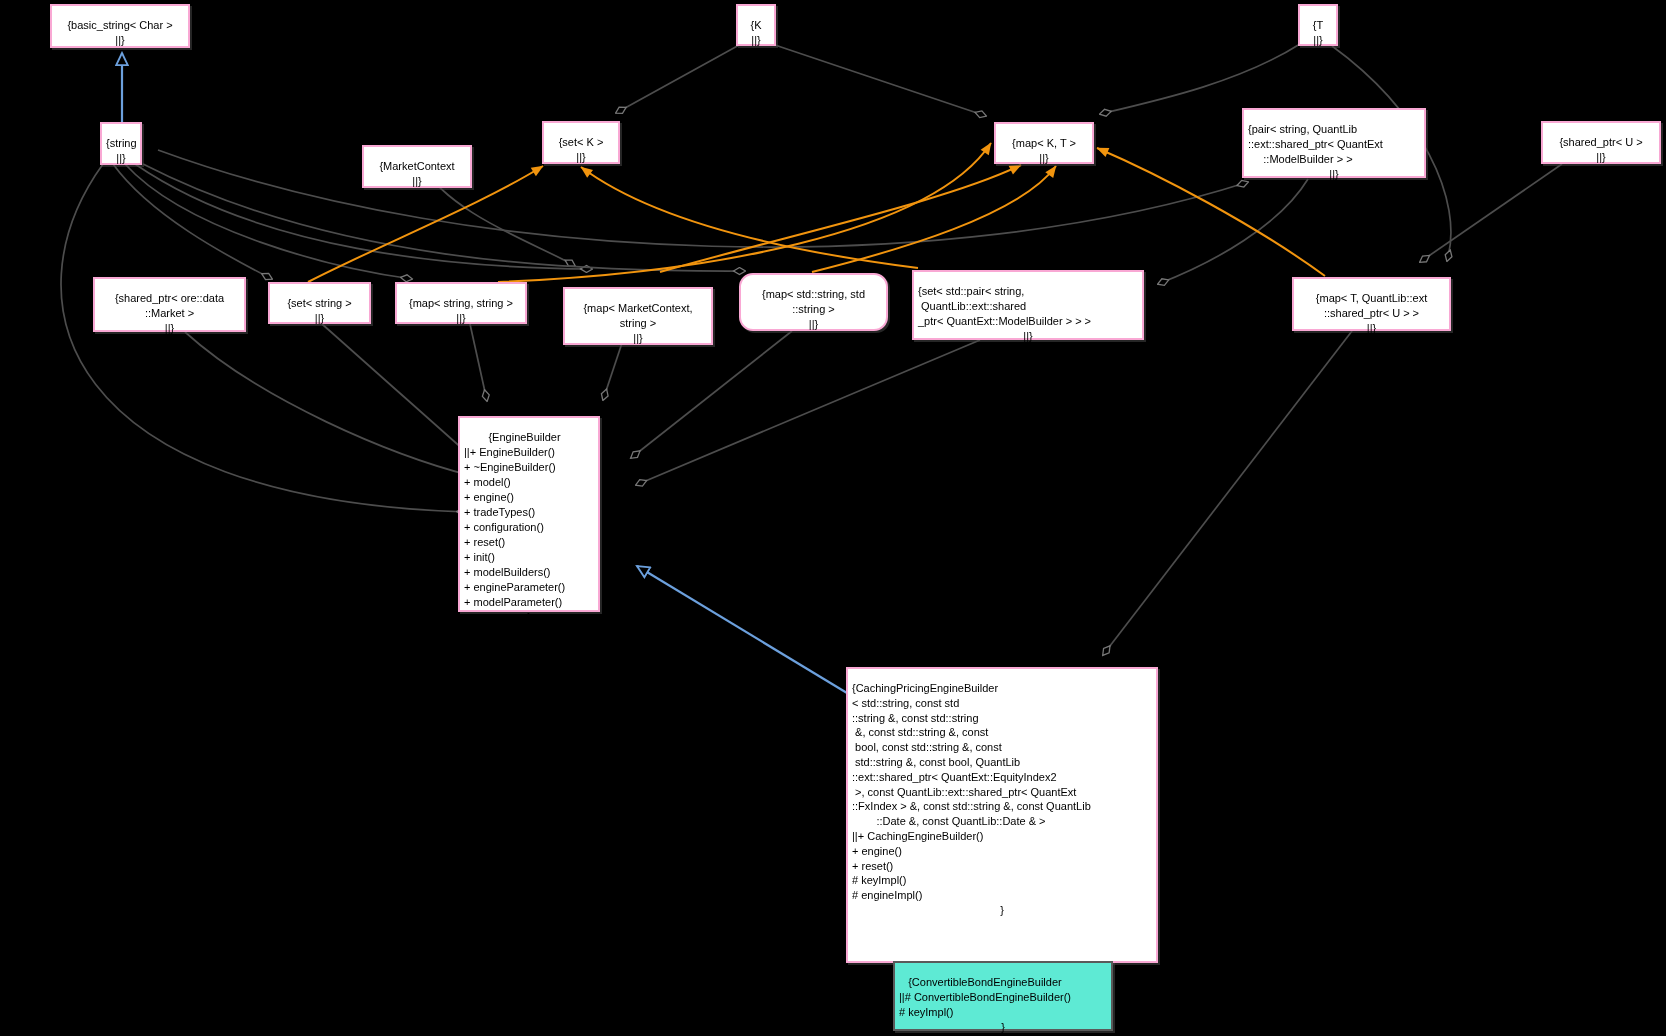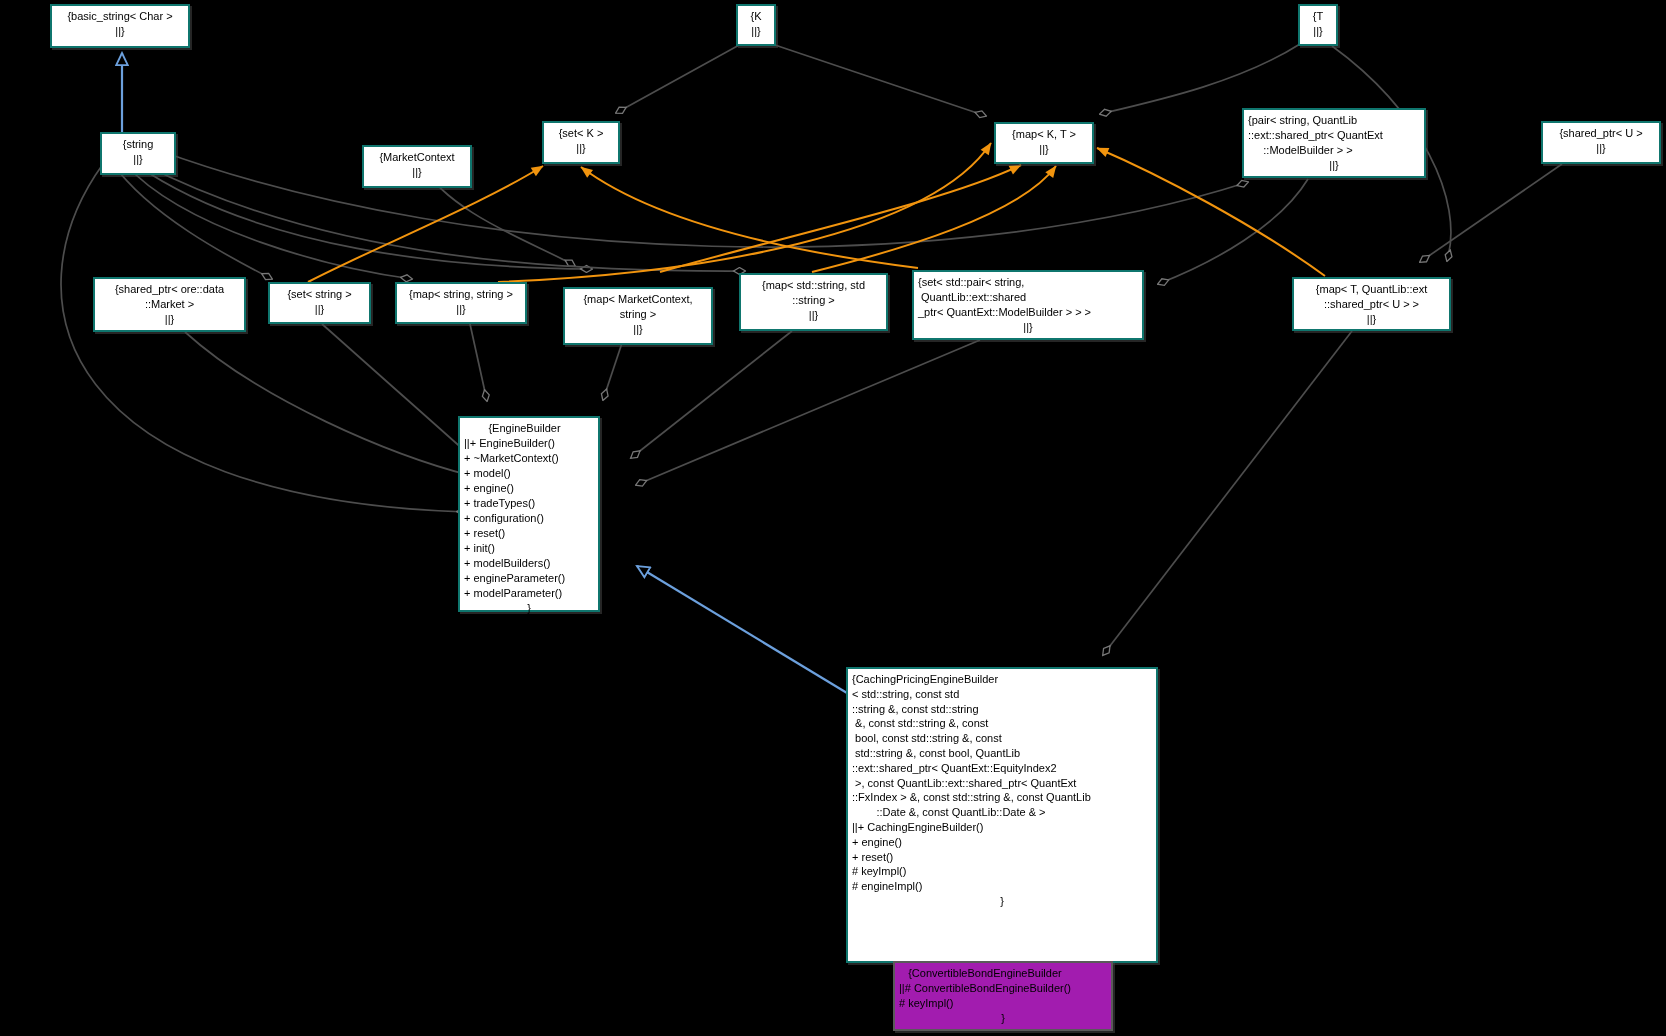--- a/index.html
+++ b/index.html
@@ -1,39 +1,39 @@
 <!DOCTYPE html>
 <html><head>
 <meta charset="utf-8">
 <style>
   html,body{margin:0;padding:0;background:#000;}
   #stage{position:relative;width:1666px;height:1036px;background:#000;overflow:hidden;
          font-family:"Liberation Sans","DejaVu Sans",sans-serif;}
   #edges{position:absolute;left:0;top:0;width:1666px;height:1036px;}
-  .node{position:absolute;box-sizing:border-box;background:#fff;border:2px solid #0f766e;
-        color:#000;font-size:11px;padding:3px 4px;box-shadow:2px 2px 0 rgba(70,70,70,.55);}
+  .node{position:absolute;box-sizing:border-box;background:#fff;border:2px solid #f9a8d4;
+        color:#000;font-size:11px;padding:12px 4px;box-shadow:2px 2px 0 rgba(70,70,70,.55);}
   .node .ln{line-height:15px;white-space:pre;text-align:center;}
   .node.left .ln{text-align:left;}
   .node .ln.c{text-align:center;}
-  .node.gray{background:#a21caf;border-color:#5a5a5a;}
+  .node.gray{background:#5eead4;border-color:#5a5a5a;}
   
   #n-basicstring {left:50px;  top:4px;   width:140px; height:44px;}
   #n-k           {left:736px; top:4px;   width:40px;  height:42px;}
   #n-t           {left:1298px;top:4px;   width:40px;  height:42px;}
-  #n-string      {left:100px; top:132px; width:76px;  height:43px;}
+  #n-string      {left:100px; top:122px; width:42px;  height:43px;}
   #n-marketcontext{left:362px;top:121px; width:110px; height:43px;margin-top:24px;}
   #n-setk        {left:542px; top:121px; width:78px;  height:43px;}
   #n-mapkt       {left:994px; top:122px; width:100px; height:42px;}
   #n-pair        {left:1242px;top:108px; width:184px; height:70px;}
   #n-sharedu     {left:1541px;top:121px; width:120px; height:43px;}
   #n-sharedmarket{left:93px;  top:277px; width:153px; height:55px;}
   #n-setstring   {left:268px; top:282px; width:103px; height:42px;}
   #n-mapss       {left:395px; top:282px; width:132px; height:42px;}
   #n-mapmcs      {left:563px; top:287px; width:150px; height:58px;}
-  #n-mapstds     {left:739px; top:273px; width:149px; height:58px;}
+  #n-mapstds     {left:739px; top:273px; width:149px; height:58px;border-radius:14px;}
   #n-setpair     {left:912px; top:270px; width:232px; height:70px;}
   #n-maptsh      {left:1292px;top:277px; width:159px; height:54px;}
   #n-enginebuilder{left:458px;top:416px; width:142px; height:196px;}
   #n-caching     {left:846px; top:667px; width:312px; height:296px;}
   #n-caching .ln {line-height:14.8px;}
   #n-convertible {left:893px; top:961px; width:220px; height:70px;}
 </style>
 </head>
 <body>
 
@@ -159,21 +159,21 @@
       <div class="ln c">||}</div>
     </div>
   <div class="node" id="n-maptsh">
       <div class="ln">{map&lt; T, QuantLib::ext</div>
       <div class="ln">::shared_ptr&lt; U &gt; &gt;</div>
       <div class="ln c">||}</div>
     </div>
   <div class="node left" id="n-enginebuilder">
       <div class="ln">        {EngineBuilder</div>
       <div class="ln">||+ EngineBuilder()</div>
-      <div class="ln">+ ~MarketContext()</div>
+      <div class="ln">+ ~EngineBuilder()</div>
       <div class="ln">+ model()</div>
       <div class="ln">+ engine()</div>
       <div class="ln">+ tradeTypes()</div>
       <div class="ln">+ configuration()</div>
       <div class="ln">+ reset()</div>
       <div class="ln">+ init()</div>
       <div class="ln">+ modelBuilders()</div>
       <div class="ln">+ engineParameter()</div>
       <div class="ln">+ modelParameter()</div>
       <div class="ln c">}</div>

